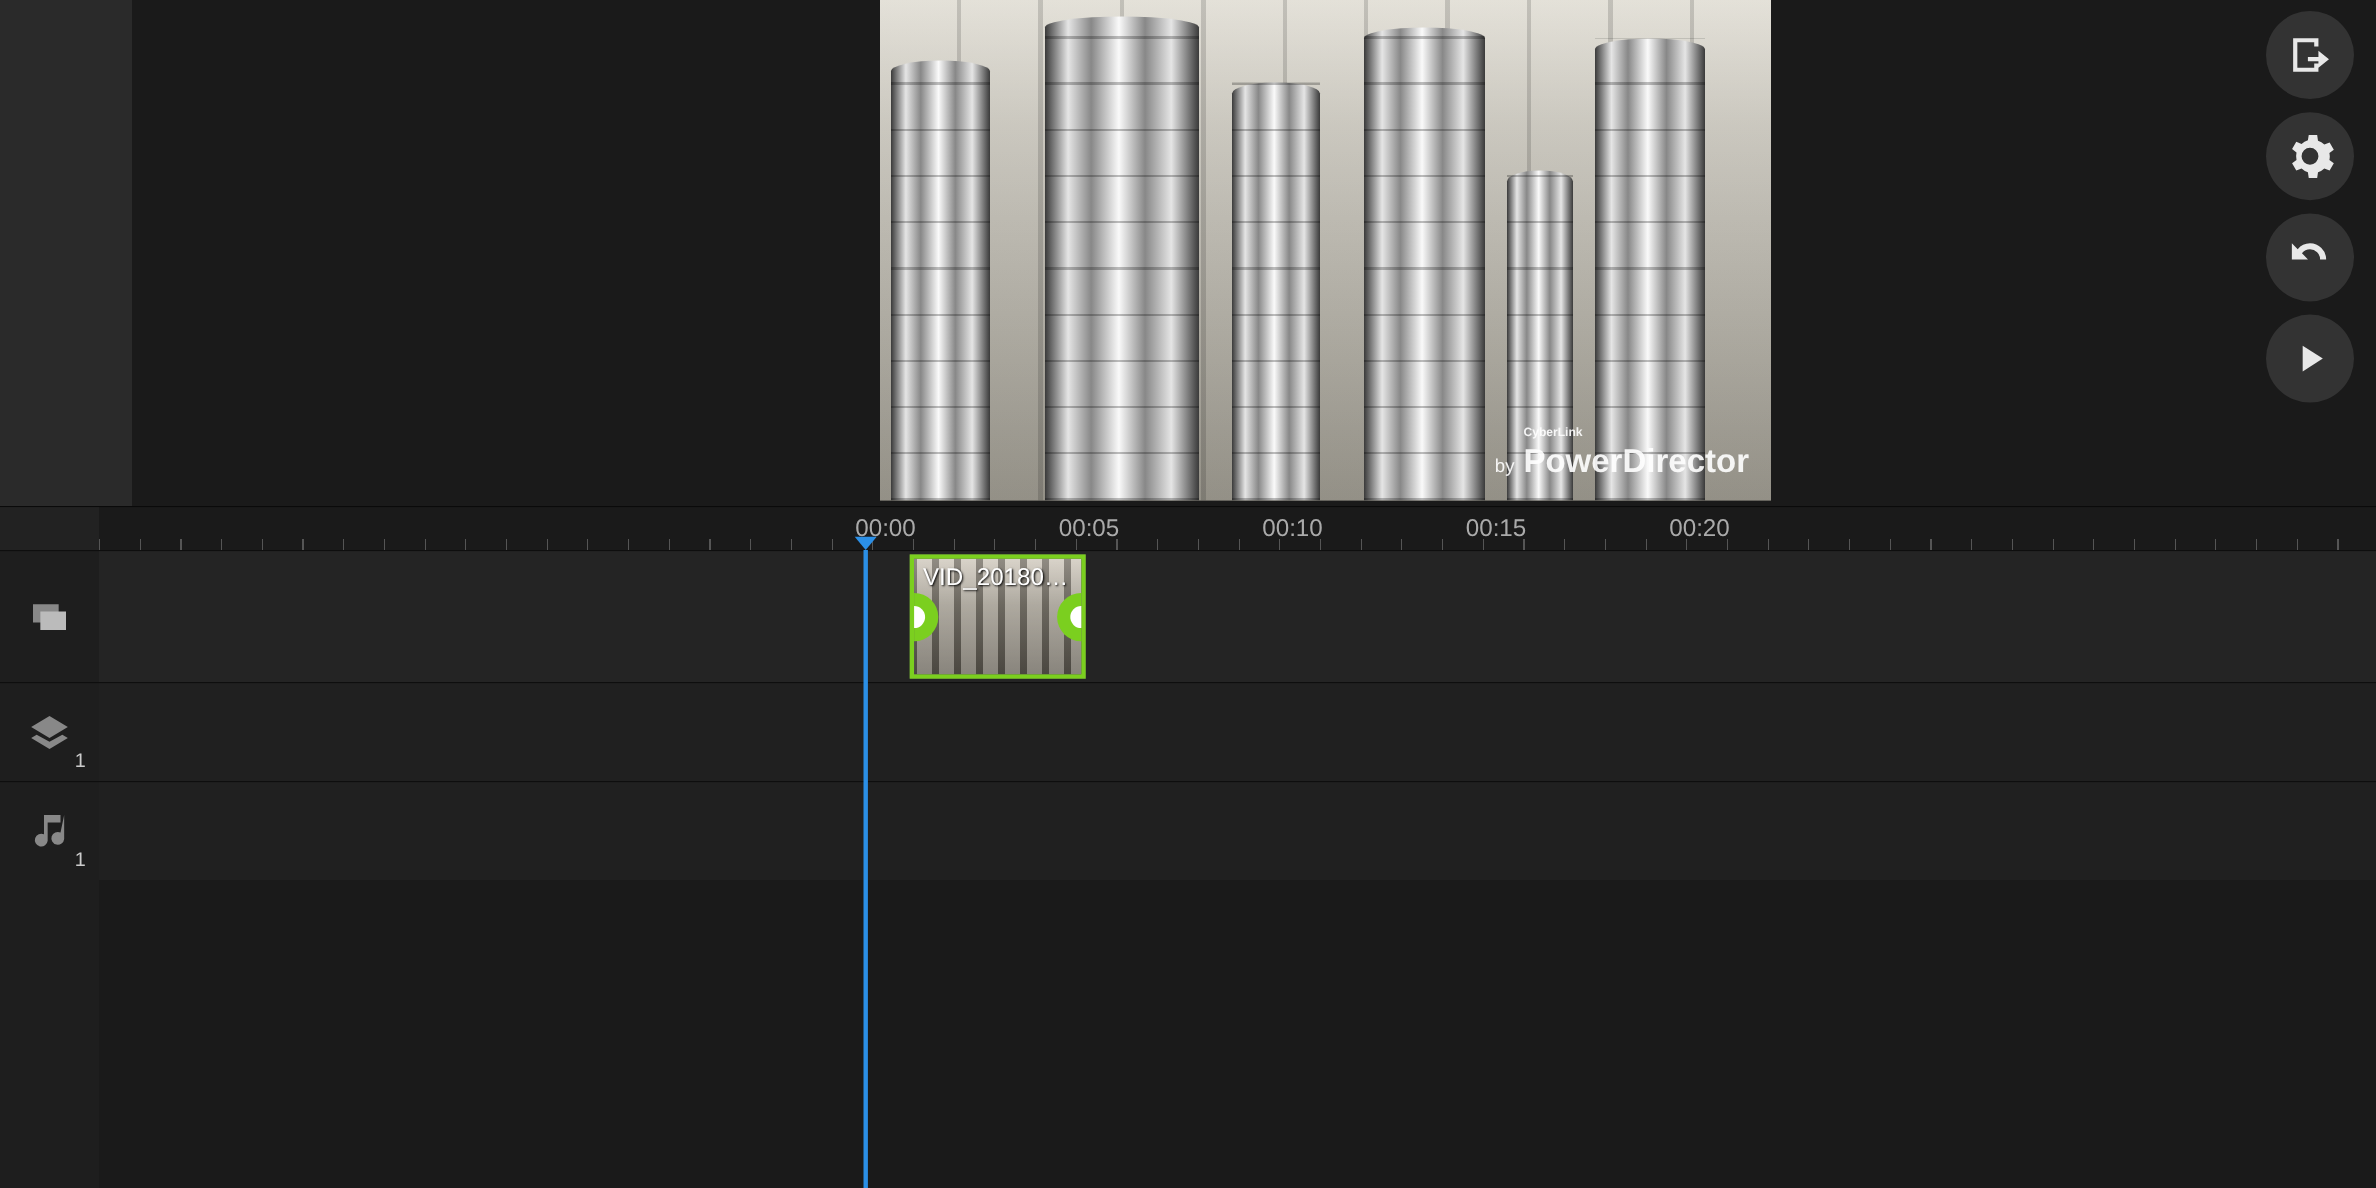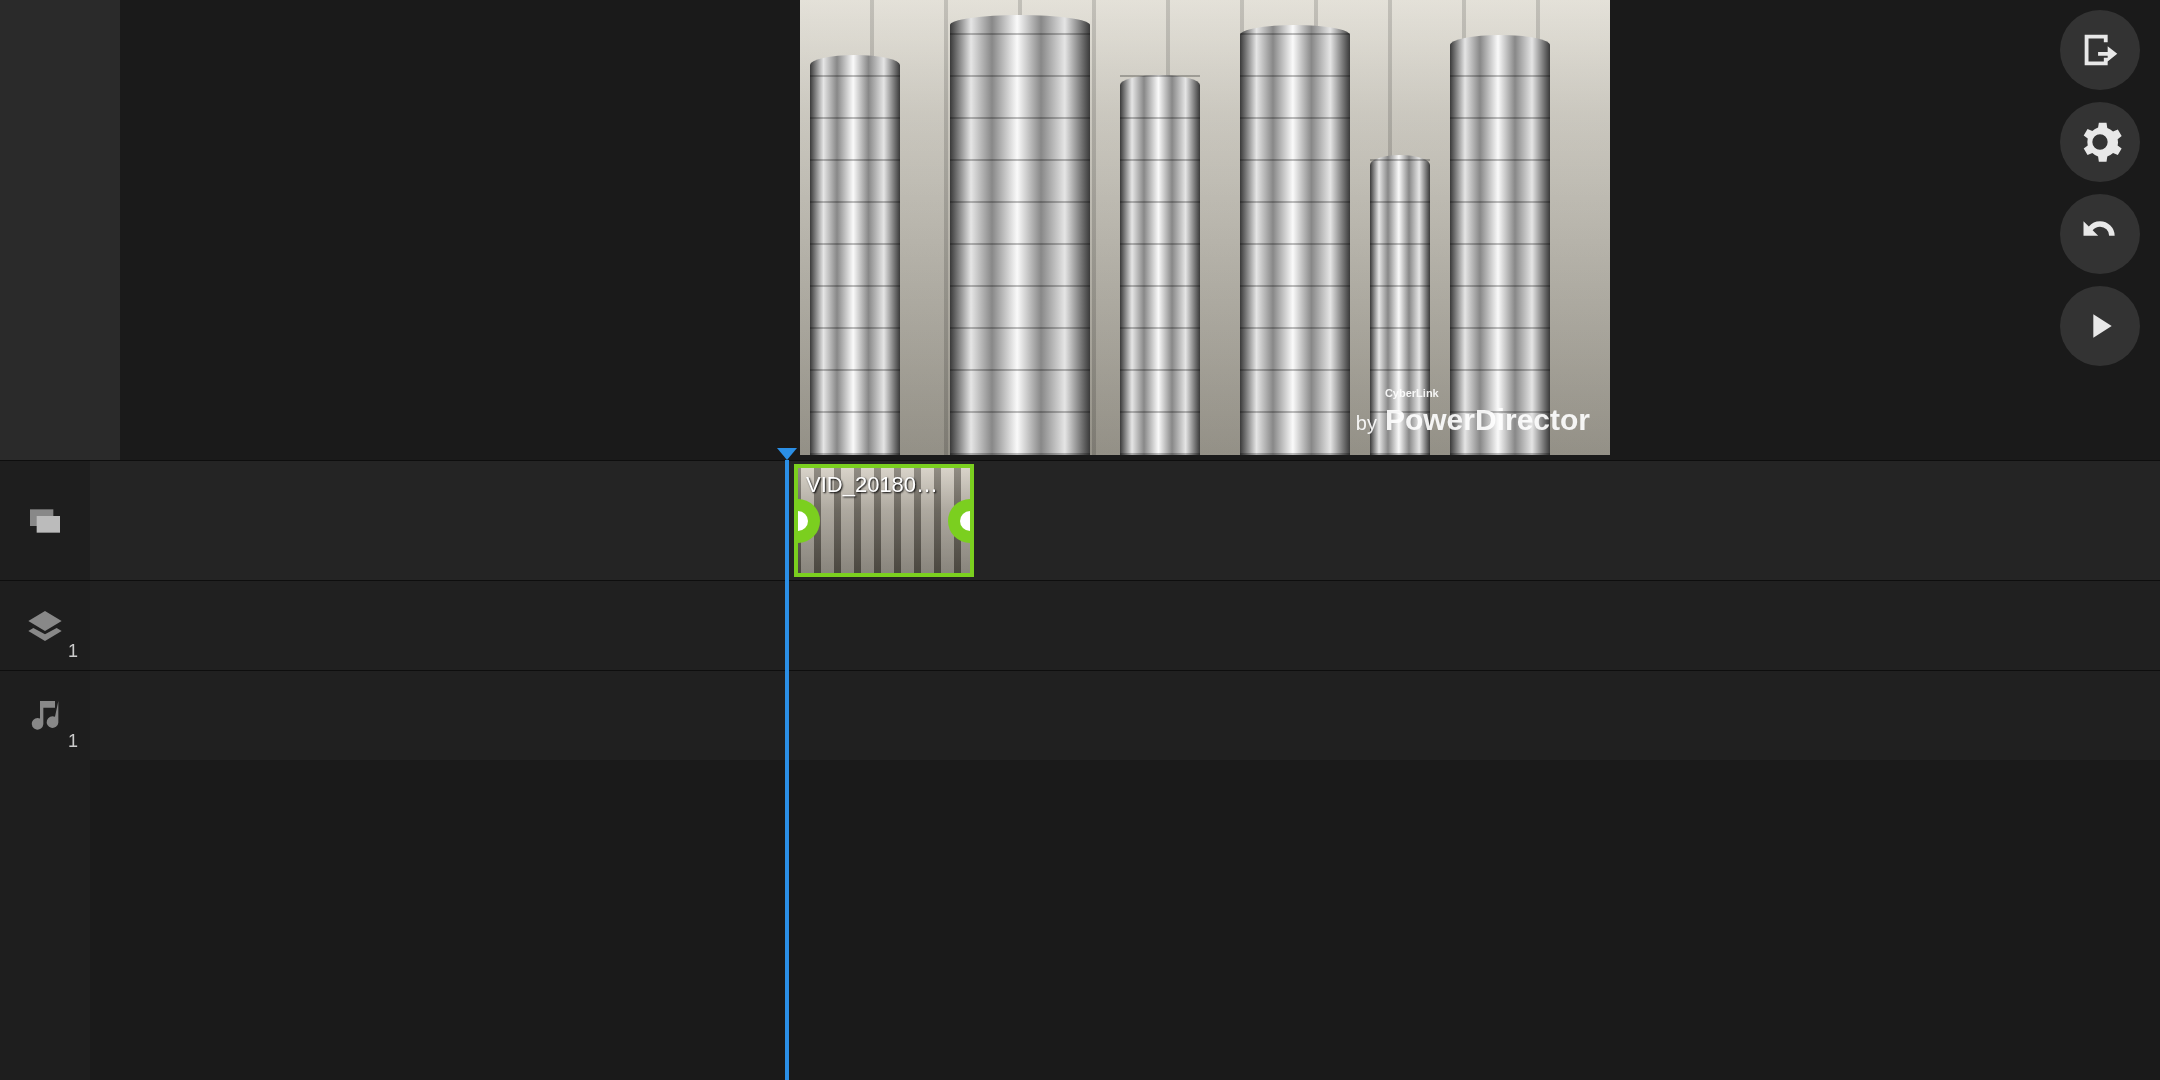--- a/index.html
+++ b/index.html
@@ -60,21 +60,21 @@
   }
   .cyl::after {
     content:""; position:absolute; inset:0;
     background: repeating-linear-gradient(0deg, rgba(0,0,0,.25) 0 2px, transparent 2px 42px);
   }
   .watermark {
     position: absolute; right: 20px; bottom: 18px;
     color: rgba(255,255,255,.9); font-size: 30px; font-weight: 300;
     display: flex; align-items: baseline; gap: 8px;
   }
-  .watermark .by { font-size: 20px; }
+  .watermark .by { font-size: 17px; }
   .watermark .brand { position: relative; font-weight: bold; }
   .watermark .small { position: absolute; top: -16px; left: 0; font-size: 11px; }
   
   
   .ruler {
     height: 40px; display: flex; align-items: center;
     position: relative; background: #1a1a1a;
     border-top: 1px solid #0a0a0a;
   }
   .ruler-track-sidebar { width: 90px; height: 100%; background: #222; }
@@ -219,20 +219,31 @@
           </svg>
       </div>
       <div class="circle-btn">
         <svg width="40" height="40" viewBox="0 0 24 24">
             <path d="M8 5v14l11-7z"></path>
           </svg>
       </div>
     </div>
   </div>
 
+  <div class="ruler">
+    <div class="ruler-track-sidebar"></div>
+    <div class="ruler-times">
+      <div class="ruler-ticks"></div>
+      <span class="ruler-time" style="left:715px">00:00</span>
+      <span class="ruler-time" style="left:900px">00:05</span>
+      <span class="ruler-time" style="left:1085px">00:10</span>
+      <span class="ruler-time" style="left:1270px">00:15</span>
+      <span class="ruler-time" style="left:1455px">00:20</span>
+    </div>
+  </div>
 
   <div class="tracks">
     <div class="track-labels">
       <div class="track-label" style="height:120px">
         <svg width="44" height="40" viewBox="0 0 24 24" fill="#888">
             <path d="M3 5h14v10H3z"></path>
             <path d="M7 9h14v10H7z" fill="#bbb"></path>
           </svg>
       </div>
       <div class="track-label" style="height:90px">
@@ -244,21 +255,21 @@
       <div class="track-label" style="height:90px">
         <svg width="40" height="40" viewBox="0 0 24 24" fill="#888">
             <path d="M9 3v10.5A3.5 3.5 0 1 0 11 17V7h7V3H9zm9 9.5A3.5 3.5 0 1 0 20 16V3z"></path>
           </svg>
         <span class="badge">1</span>
       </div>
     </div>
 
     <div class="track-rows">
       <div class="track-row main">
-        <div class="clip" id="clip" style="left: 704px; width: 180px;">
+        <div class="clip" id="clip" style="left: 737px; width: 160px;">
           <div class="clip-thumb"></div>
           <span class="clip-name">VID_20180…</span>
           <div class="clip-handle left"></div>
           <div class="clip-handle right"></div>
         </div>
       </div>
       <div class="track-row sub"></div>
       <div class="track-row sub"></div>
 
       <div class="playhead" id="playhead" style="left: 695px;"></div>

